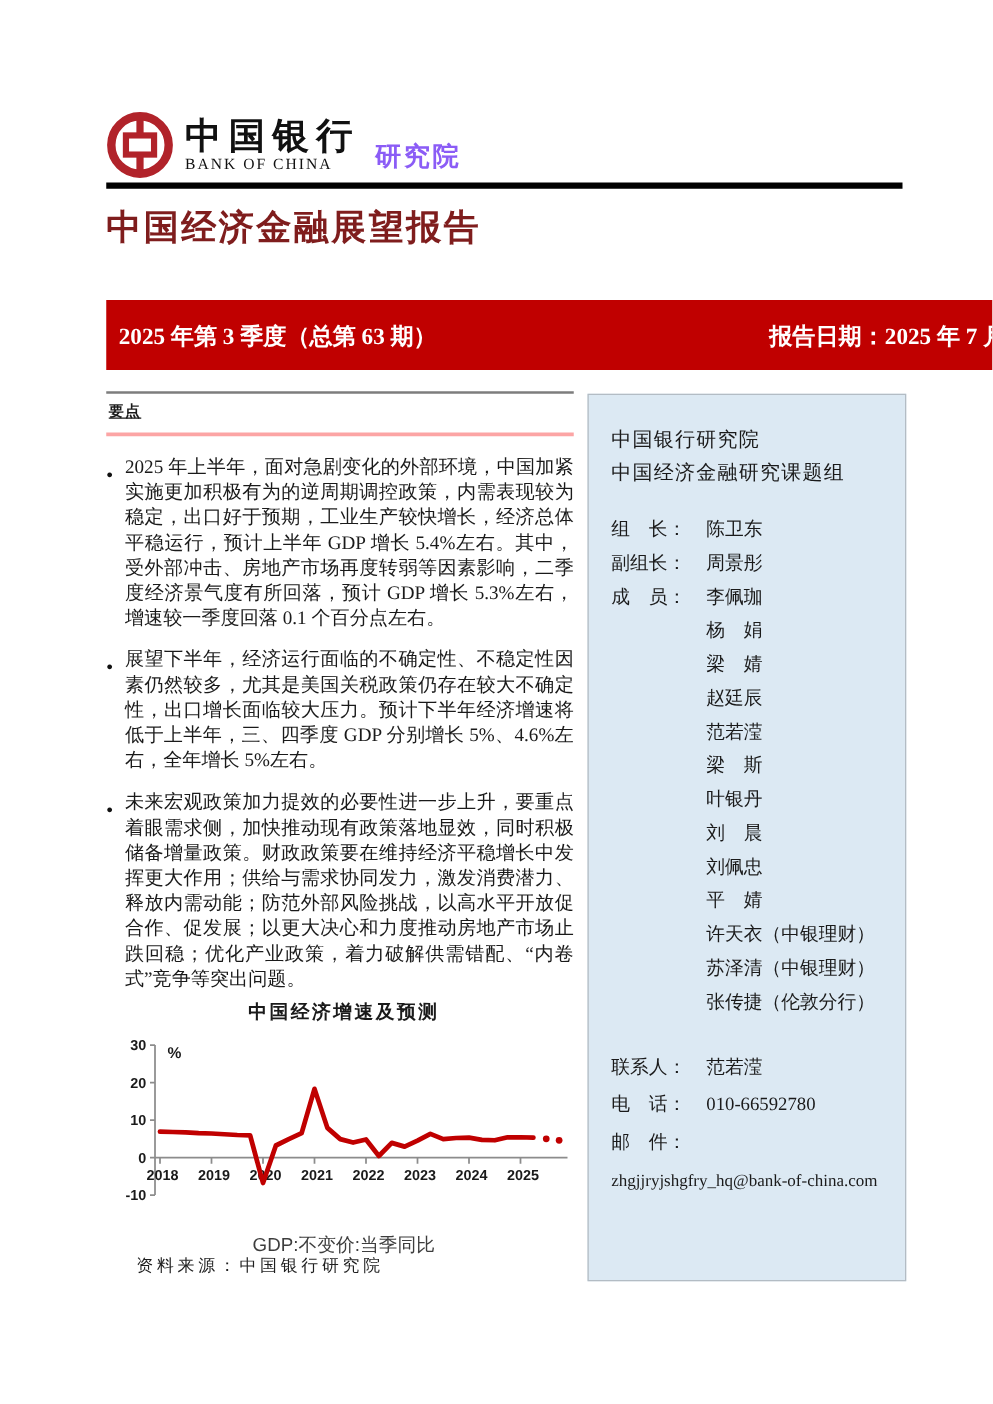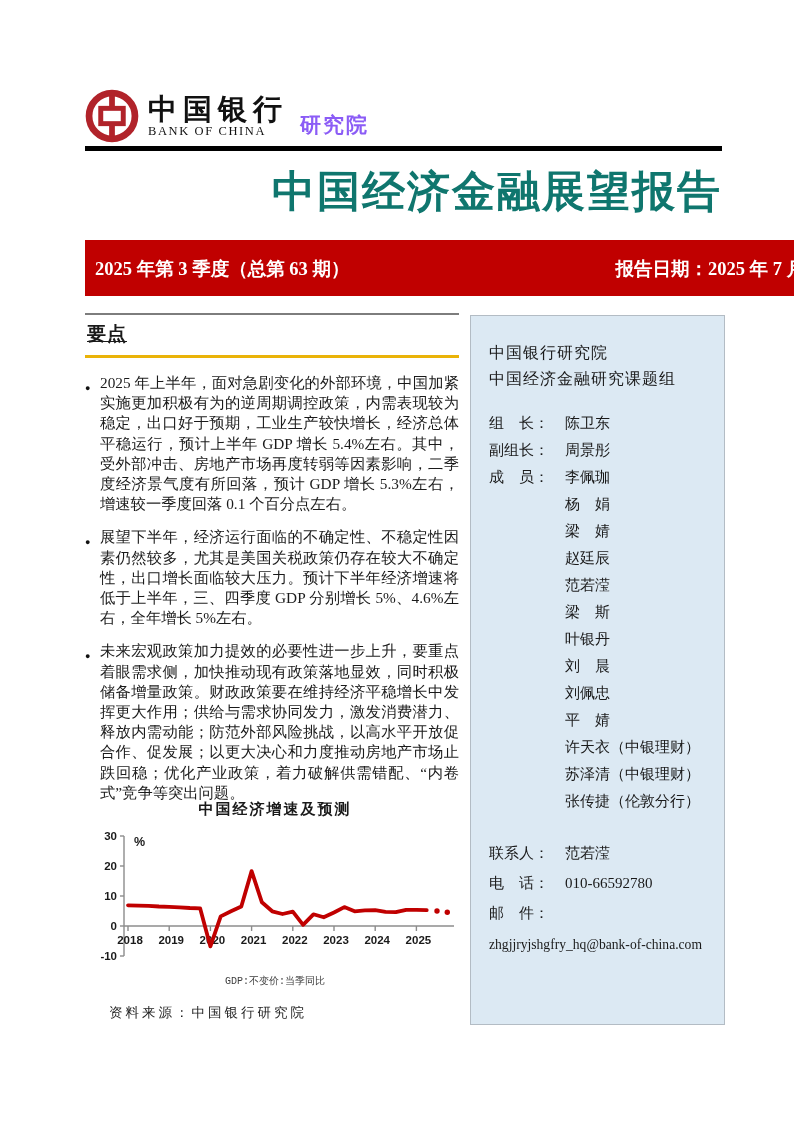--- a/index.html
+++ b/index.html
@@ -16,41 +16,41 @@
   .logo-icon { width:54px; height:54px; flex:none; }
   .logo-text { margin-left:9px; }
   .logo-cn { font-size:29px; font-weight:bold; letter-spacing:6px; line-height:30px; color:#111; }
   .logo-en { font-size:12.5px; letter-spacing:1.6px; line-height:14px; color:#111; }
   .org-name { color:#8b5cf6; font-weight:bold; font-size:21px; letter-spacing:2px;
     align-self:flex-end; margin:0 0 7px 12px; }
   .black-rule { position:absolute; left:85px; top:146px; width:637px; height:5px; background:#000; }
 
   
   .report-title { position:absolute; left:85px; top:163px; width:637px; margin:0;
-    text-align:right; font-size:43px; font-weight:bold; color:#0f766e; letter-spacing:2px; }
+    text-align:left; font-size:28px; font-weight:bold; color:#7f1d1d; letter-spacing:2px; }
   .banner { position:absolute; left:85px; top:240px; width:769px; height:56px;
     background:#c00000; color:#ffffff; display:flex; align-items:center;
     justify-content:space-between; box-sizing:border-box; padding:0 12px 0 10px;
     font-size:18.5px; font-weight:bold; }
 
   
   .left-col { position:absolute; left:85px; top:313px; width:374px; }
-  .keypoints-heading { border-top:2px solid #7d7d7d; border-bottom:3px solid #eab308;
-    padding:6px 0 8px 2px; font-size:19px; font-weight:bold; letter-spacing:1px;text-decoration:underline; }
+  .keypoints-heading { border-top:2px solid #7d7d7d; border-bottom:3px solid #fca5a5;
+    padding:6px 0 8px 2px; font-size:12px; font-weight:bold; letter-spacing:1px;text-decoration:underline; }
   .bullets { margin-top:15px; }
   .bullet { display:flex; font-size:15.3px; line-height:20.2px; text-align:justify;
     margin-bottom:13px; }
   .bullet .dot { flex:0 0 15px; font-size:9px; padding-top:5px; color:#111; }
 
   
   .chart-block { position:absolute; left:88px; top:800px; width:374px; }
   .chart-title { text-align:center; font-size:15px; font-weight:bold; letter-spacing:2px; }
   #gdp-chart { display:block; margin-top:5px; }
-  .chart-legend { text-align:center; font-family:Liberation Mono, monospace;
-    font-size:10px; color:#3d3d3d; margin-top:0px; }
+  .chart-legend { text-align:center; font-family:Liberation Sans, sans-serif;
+    font-size:15px; color:#3d3d3d; margin-top:13px; }
   .source-note { position:absolute; left:109px; top:1004px; font-size:13.5px;
     letter-spacing:3px; color:#1f1f1f; }
 
   
   .team-panel { position:absolute; left:470px; top:315px; width:255px; height:710px;
     background:#dcE9f3; border:1px solid #b3bcc4; box-sizing:border-box;
     padding:24px 12px 0 18px; }
   .panel-title { font-weight:normal; font-size:16px; line-height:26px;
     margin-bottom:22px; letter-spacing:1px; }
   .team-row { display:flex; font-size:15px; height:27px; align-items:baseline; }

